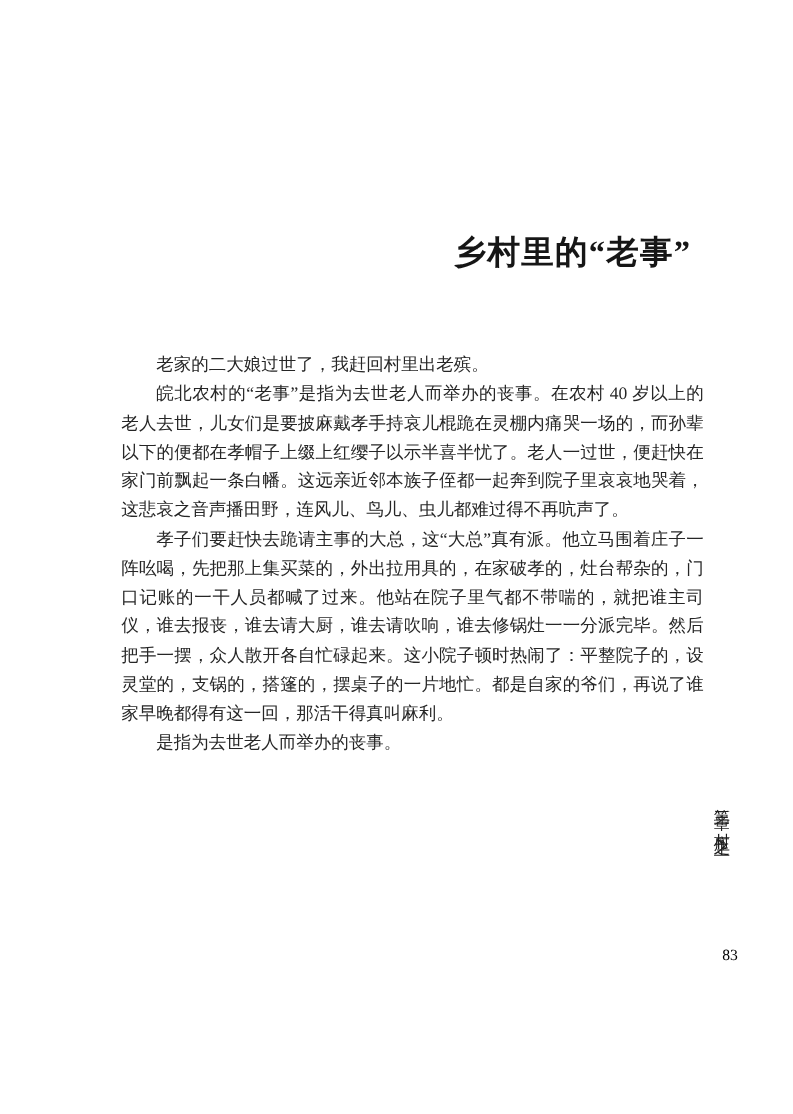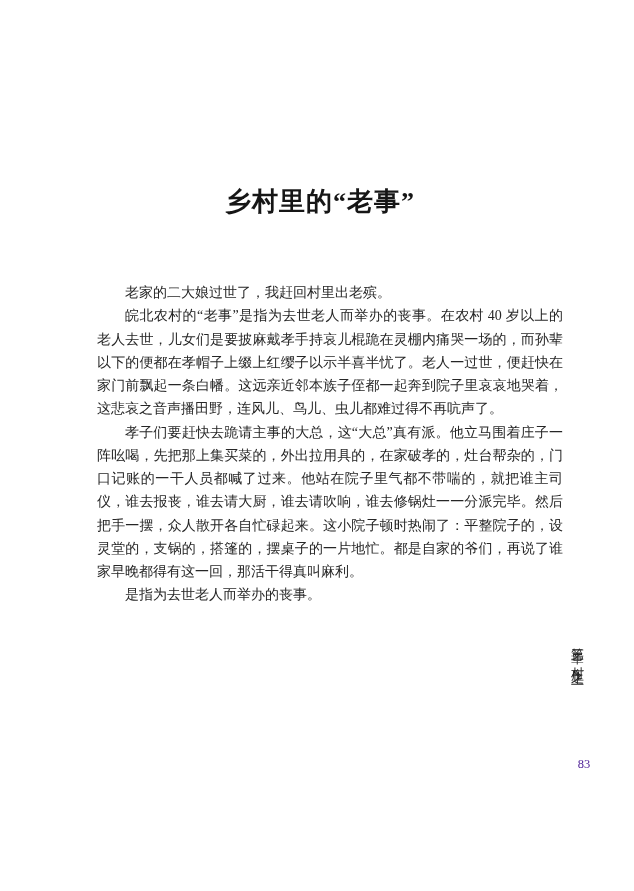--- a/index.html
+++ b/index.html
@@ -13,21 +13,21 @@
     height: 891px;
     background: #ffffff;
     overflow: hidden;
     font-family: "Liberation Serif", "DejaVu Serif", serif;
   }
   .page-title {
     position: absolute;
     left: 87px;
     top: 167px;
     width: 466px;
-    text-align: center;
+    text-align: right;
     font-size: 26px;
     font-weight: 700;
     color: #161616;
     letter-spacing: 1px;
     white-space: nowrap;
   }
   .body-text {
     position: absolute;
     left: 97px;
     top: 281px;
@@ -60,21 +60,21 @@
     letter-spacing: 2px;
     font-weight: 500;
   }
   .page-number {
     position: absolute;
     left: 571px;
     top: 757px;
     width: 26px;
     text-align: center;
     font-size: 12.5px;
-    color: #4c1d95;
+    color: #000000;
   }
 </style>
 </head>
 <body>
 
 <div class="page">
 
   <h1 class="page-title">乡村里的“老事”</h1>
 
   <div class="body-text">

